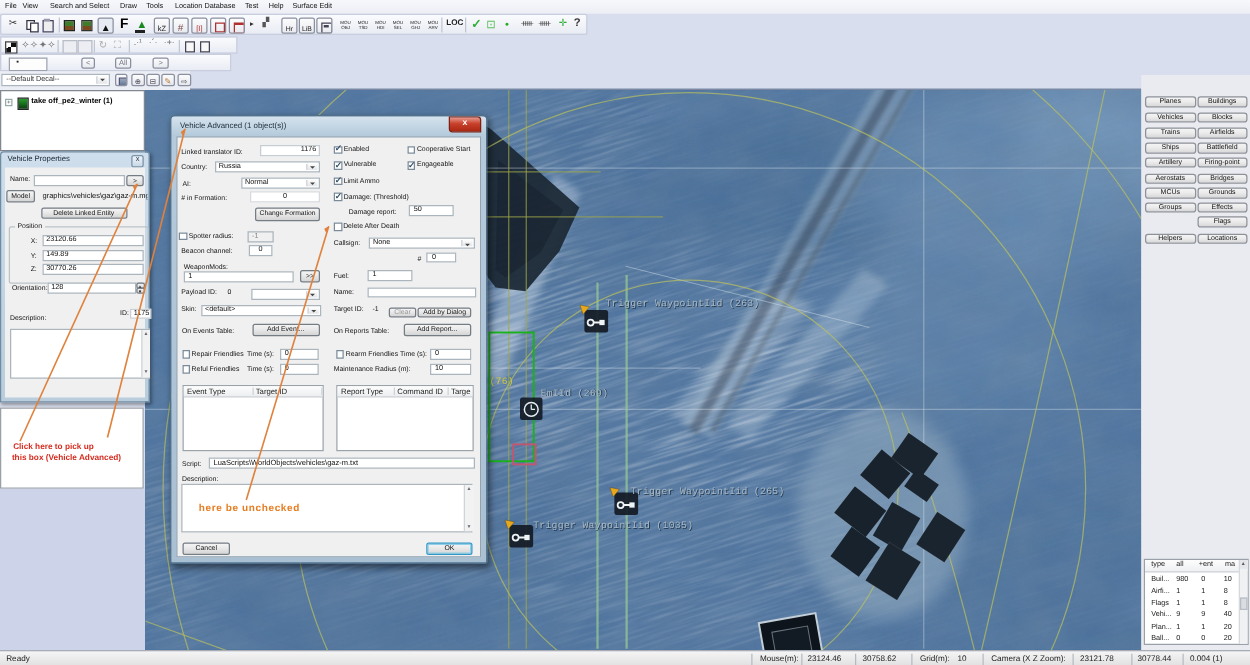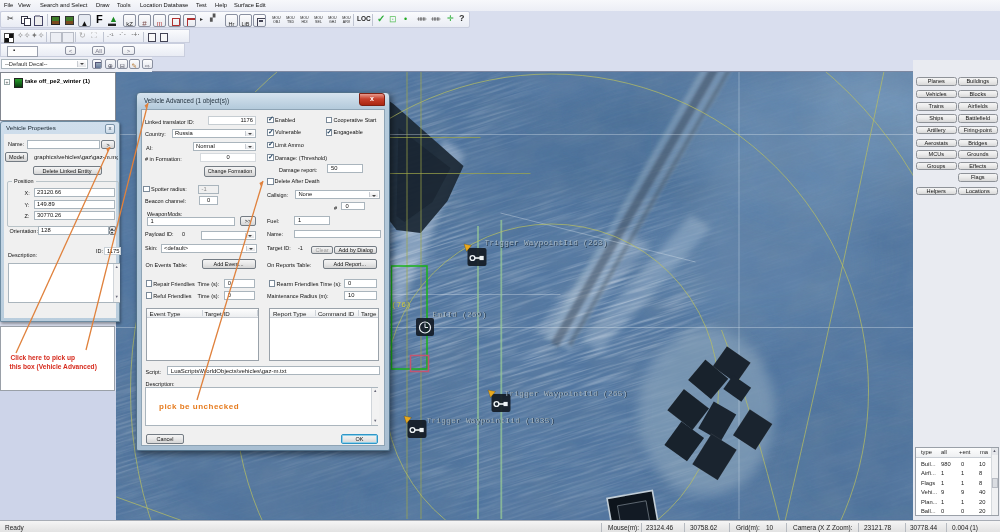--- a/index.html
+++ b/index.html
@@ -443,21 +443,21 @@
             <span style="left:91px">Targe</span>
             <i style="left:45px"></i>
             <i style="left:88px"></i>
           </div>
  </div>
  <div class="lbl" style="left:3.6px;top:259px">Script:</div>
  <div class="fld" style="left:24.8px;top:256.2px;width:212.9px;height:8.8px;font-size:6px;padding-left:3px;line-height:8.5px">LuaScripts\WorldObjects\vehicles\gaz-m.txt</div>
  <div class="lbl" style="left:3.6px;top:270.6px">Description:</div>
  <div class="fld" style="left:3px;top:276.6px;width:233px;height:39.4px"></div>
  <div style="position:absolute;left:229px;top:277.6px;width:6.5px;height:37.4px;background:#f2f2f2;border-left:1px solid #d0d5da;font-size:4px;color:#667;text-align:center">▲<br><br><br><br><br><br>▼</div>
- <div style="position:absolute;left:17px;top:291.5px;font-size:8px;font-weight:bold;color:#e67c20;letter-spacing:.5px;white-space:nowrap">pick be unchecked</div>
+ <div style="position:absolute;left:17px;top:291.5px;font-size:8px;font-weight:bold;color:#e67c20;letter-spacing:.5px;white-space:nowrap">here be unchecked</div>
  <div class="btn" style="left:4px;top:324px;width:38px;height:10px;line-height:9px">Cancel</div>
  <div class="btn" style="left:199px;top:324px;width:37px;height:10px;line-height:9px;border-color:#2f96c8;box-shadow:0 0 0 1px #8fd0e8 inset">OK</div>
 </div>
 <div id="dlgtitle">Vehicle Advanced (1 object(s))</div>
       <div id="dlgx">x</div>
 </div>
 <div class="abs" id="rpanel">
 <div class="rbtn" style="left:3px;top:17.3px">Planes</div>
       <div class="rbtn" style="left:44.5px;top:17.3px">Buildings</div>
 <div class="rbtn" style="left:3px;top:29.9px">Vehicles</div>

